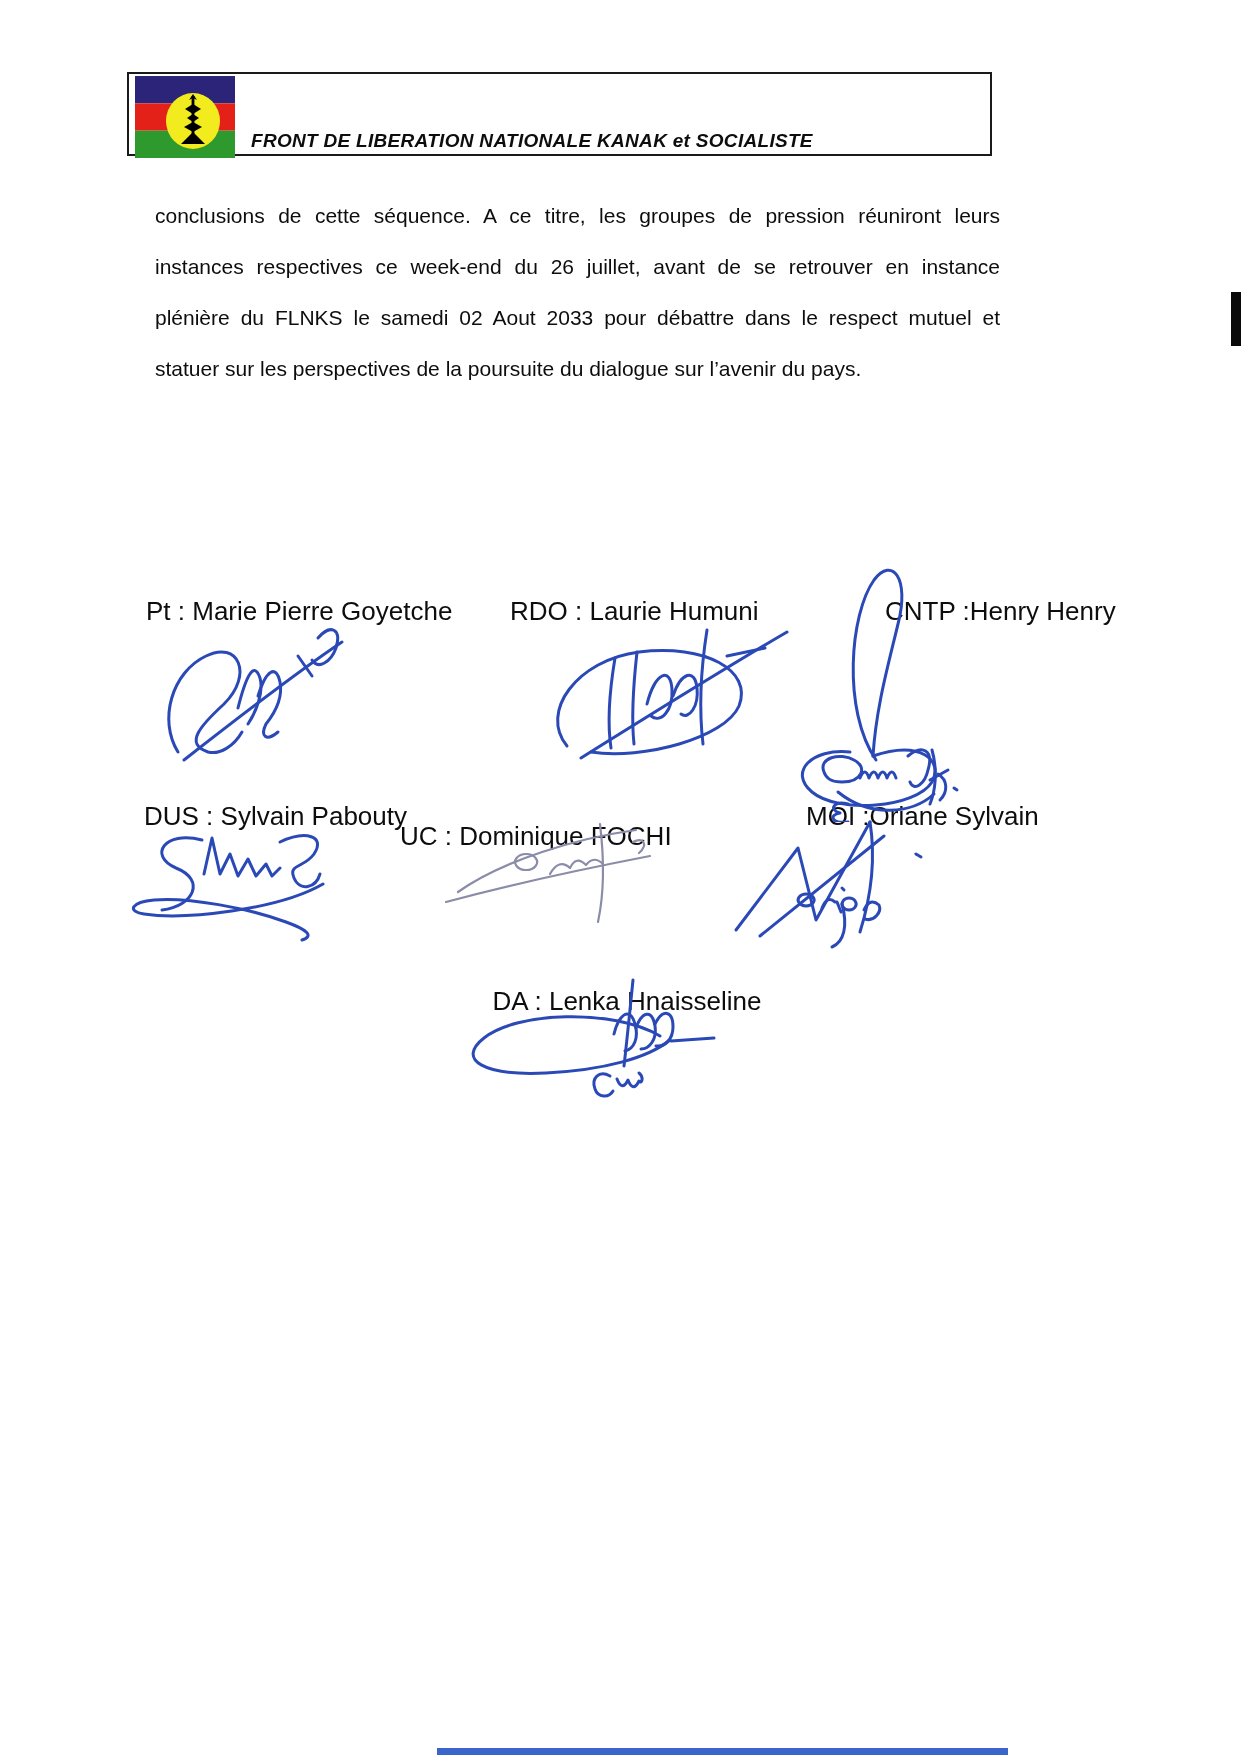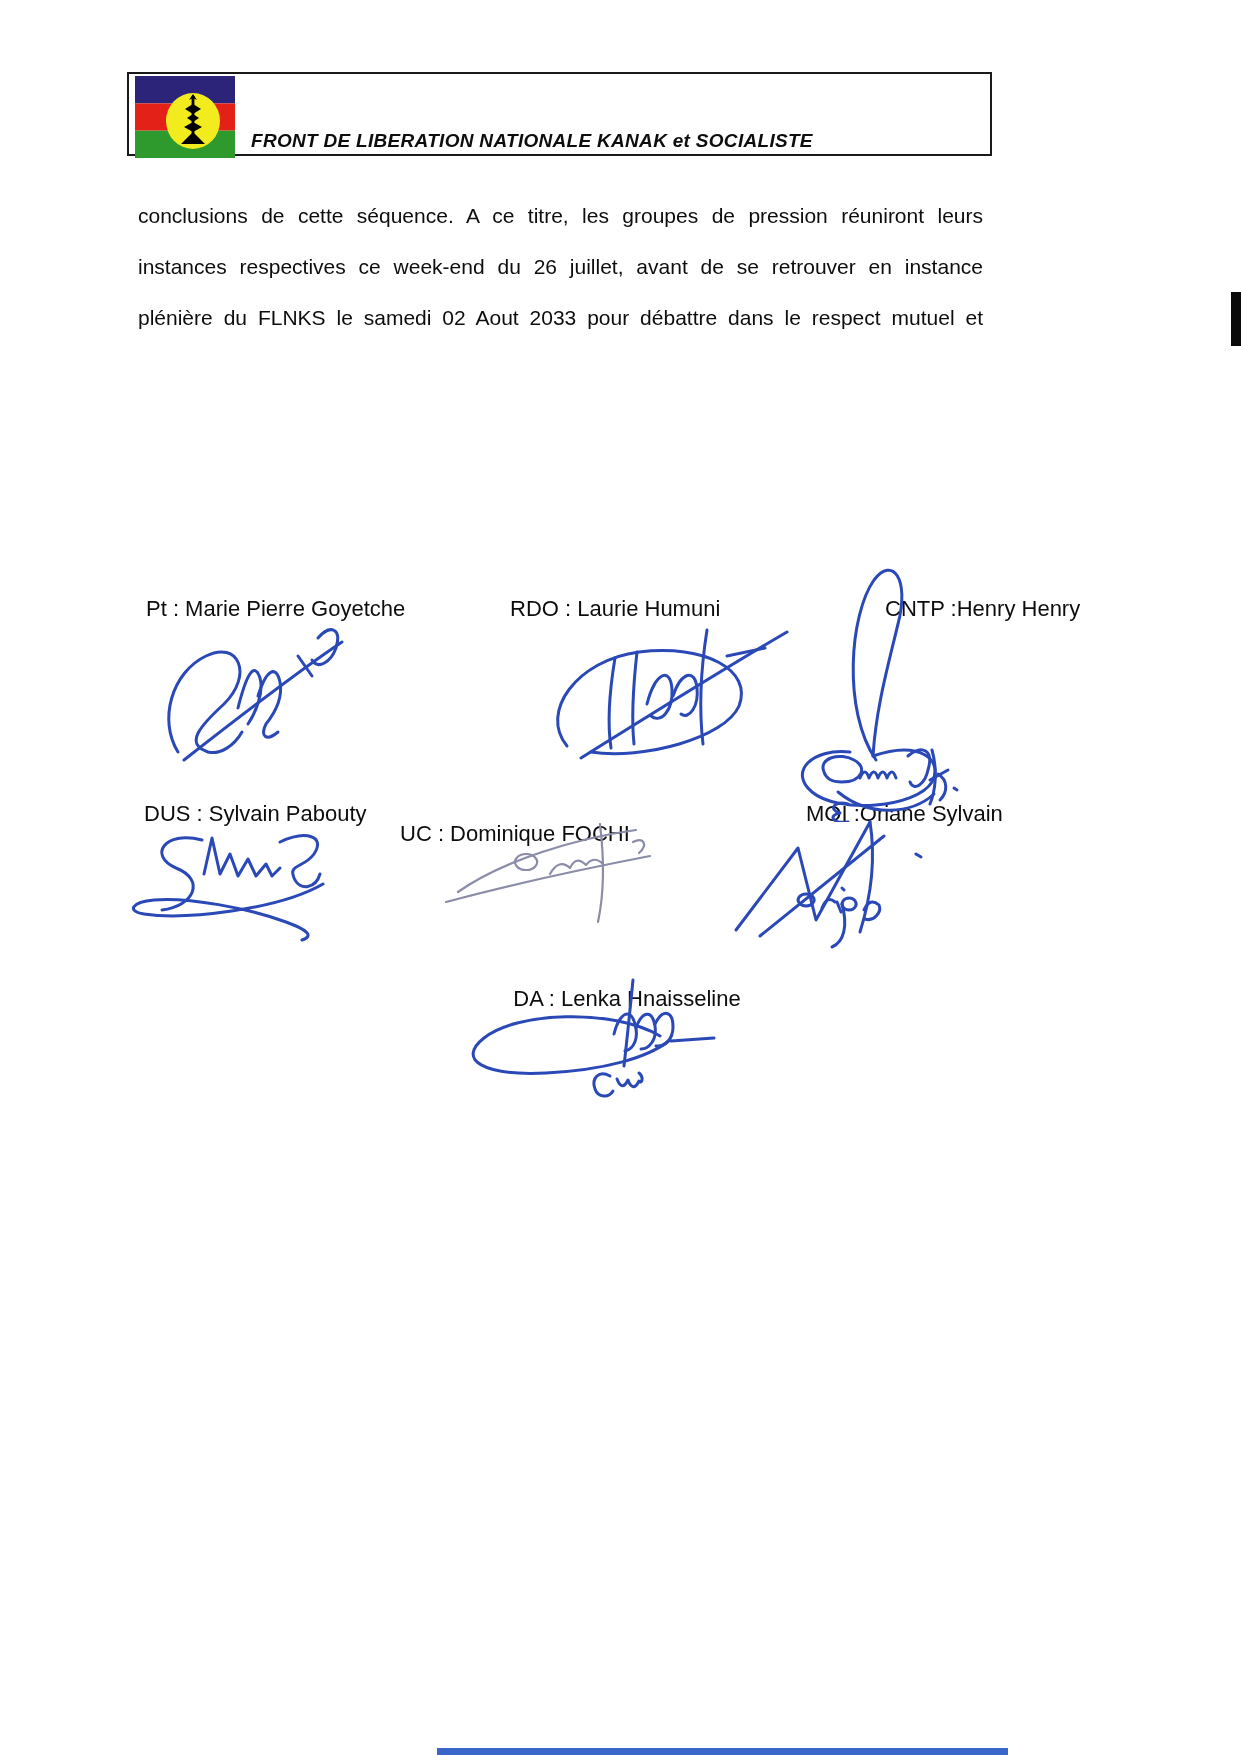--- a/index.html
+++ b/index.html
@@ -22,32 +22,32 @@
   .header-title{
     position:absolute;left:122px;bottom:2px;right:8px;
     font-size:19px;font-weight:bold;font-style:italic;
     letter-spacing:.3px;white-space:nowrap;
   }
   
   .body-text{
     position:absolute;left:138px;top:190px;width:845px;
     font-size:21px;line-height:51px;
   }
-  .body-line{width:845px;}
+  .body-line{width:845px;margin-left:17px;}
   .body-line.just{text-align:justify;text-align-last:justify;}
   
   .heading-wrap{
     position:absolute;left:0;right:0;top:514px;text-align:center;
   }
   .section-heading{
     font-size:22px;text-decoration:underline;
     text-underline-offset:4px;
   }
   .sig-label{
-    position:absolute;font-size:22px;white-space:nowrap;
+    position:absolute;font-size:26px;white-space:nowrap;
   }
   .lbl-pt{left:146px;top:596px;}
   .lbl-rdo{left:510px;top:596px;}
   .lbl-cntp{left:885px;top:596px;}
   .lbl-dus{left:144px;top:801px;}
   .lbl-uc{left:400px;top:801px;margin-top:20px;}
   .lbl-moi{left:806px;top:801px;}
   .lbl-da-wrap{position:absolute;left:13px;right:0;top:986px;text-align:center;}
   .sig{position:absolute;pointer-events:none;}
   .sig path{fill:none;stroke:var(--ink);stroke-width:3;stroke-linecap:round;stroke-linejoin:round;}
@@ -87,20 +87,21 @@
         <path d="M58,56 l12,12 -24,0 z"></path>
       </g>
     </svg>
     <div class="header-title">FRONT DE LIBERATION NATIONALE KANAK et SOCIALISTE</div>
   </div>
 
   <div class="body-text">
     <div class="body-line just">conclusions de cette séquence. A ce titre, les groupes de pression réuniront leurs</div>
     <div class="body-line just">instances respectives ce week-end du 26 juillet, avant de se retrouver en instance</div>
     <div class="body-line just">plénière du FLNKS le samedi 02 Aout 2033 pour débattre dans le respect mutuel et</div>
+    <div class="body-line">statuer sur les perspectives de la poursuite du dialogue sur l’avenir du pays.</div>
   </div>
 
 
   <div class="sig-label lbl-pt">Pt : Marie Pierre Goyetche</div>
   <div class="sig-label lbl-rdo">RDO : Laurie Humuni</div>
   <div class="sig-label lbl-cntp">CNTP :Henry Henry</div>
   <div class="sig-label lbl-dus">DUS : Sylvain Pabouty</div>
   <div class="sig-label lbl-uc">UC : Dominique FOCHI</div>
   <div class="sig-label lbl-moi">MOI :Oriane Sylvain</div>
   <div class="lbl-da-wrap">

